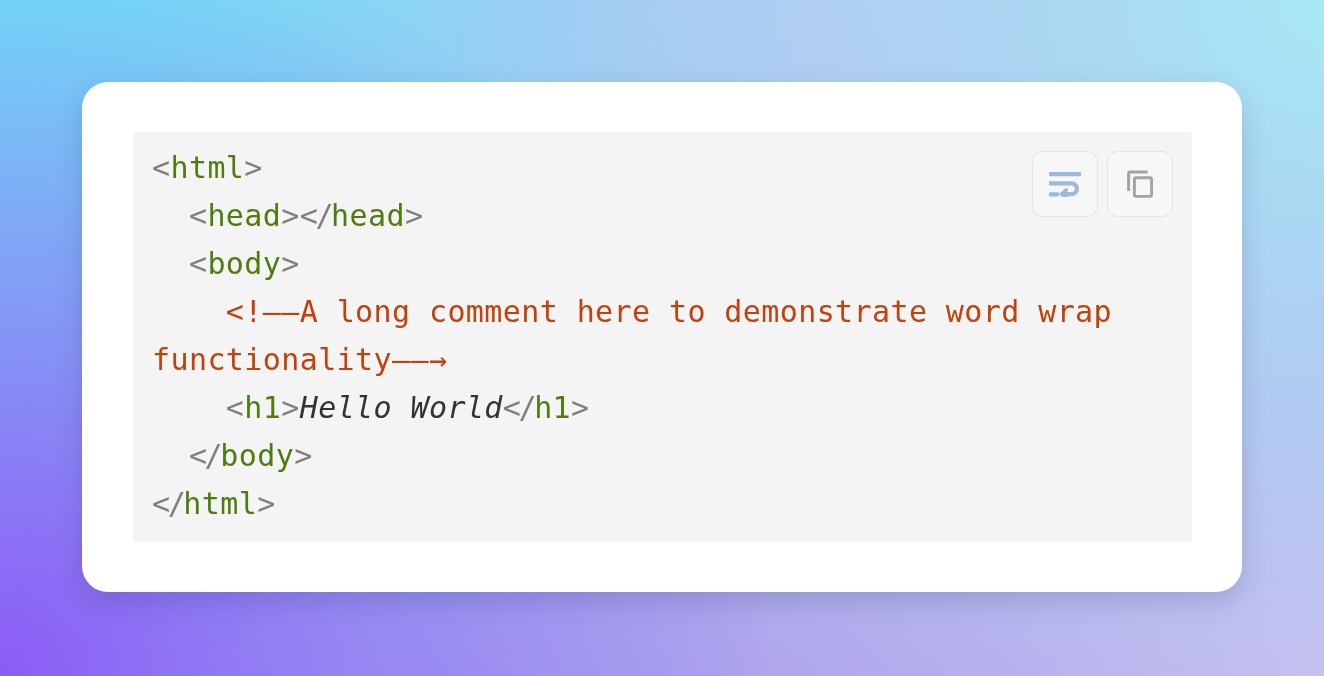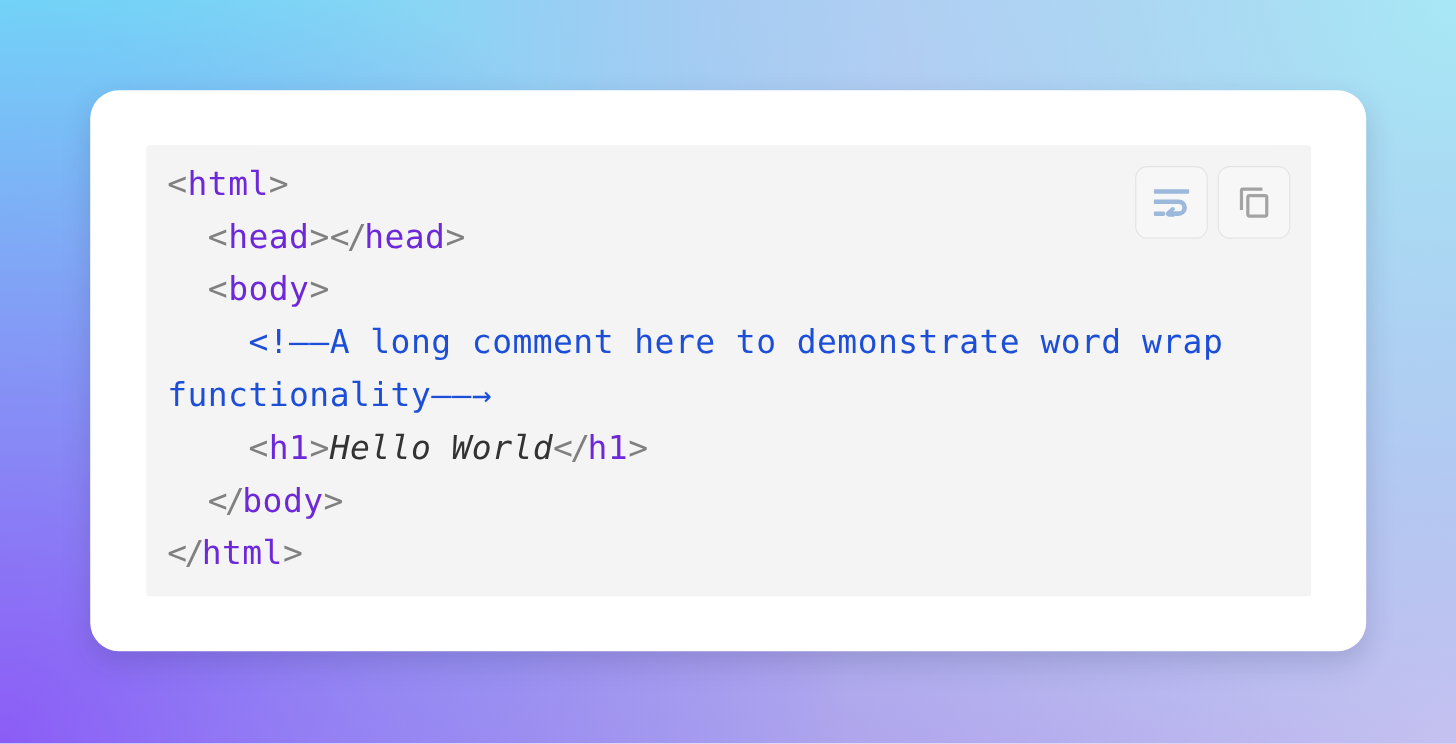--- a/index.html
+++ b/index.html
@@ -83,23 +83,23 @@
     width: 1022px;
     font-family: "DejaVu Sans Mono", "Liberation Mono", monospace;
     font-size: 30px;
     line-height: 48px;
     white-space: pre-wrap;
     word-break: break-word;
     color: #333333;
     letter-spacing: 0.4px;
   }
   .tok-punct { color: #808080; }
-  .tok-tag   { color: #6d28d9; }
+  .tok-tag   { color: #4d7c0f; }
   .tok-text  { color: #333333; font-style: italic; }
-  .tok-comment { color: #1d4ed8; }
+  .tok-comment { color: #c2410c; }
   .lig { letter-spacing: -0.08em; }
 </style>
 </head>
 <body>
 
 <div id="backdrop">
 
   <div id="card">
 
     <div id="code-block">

